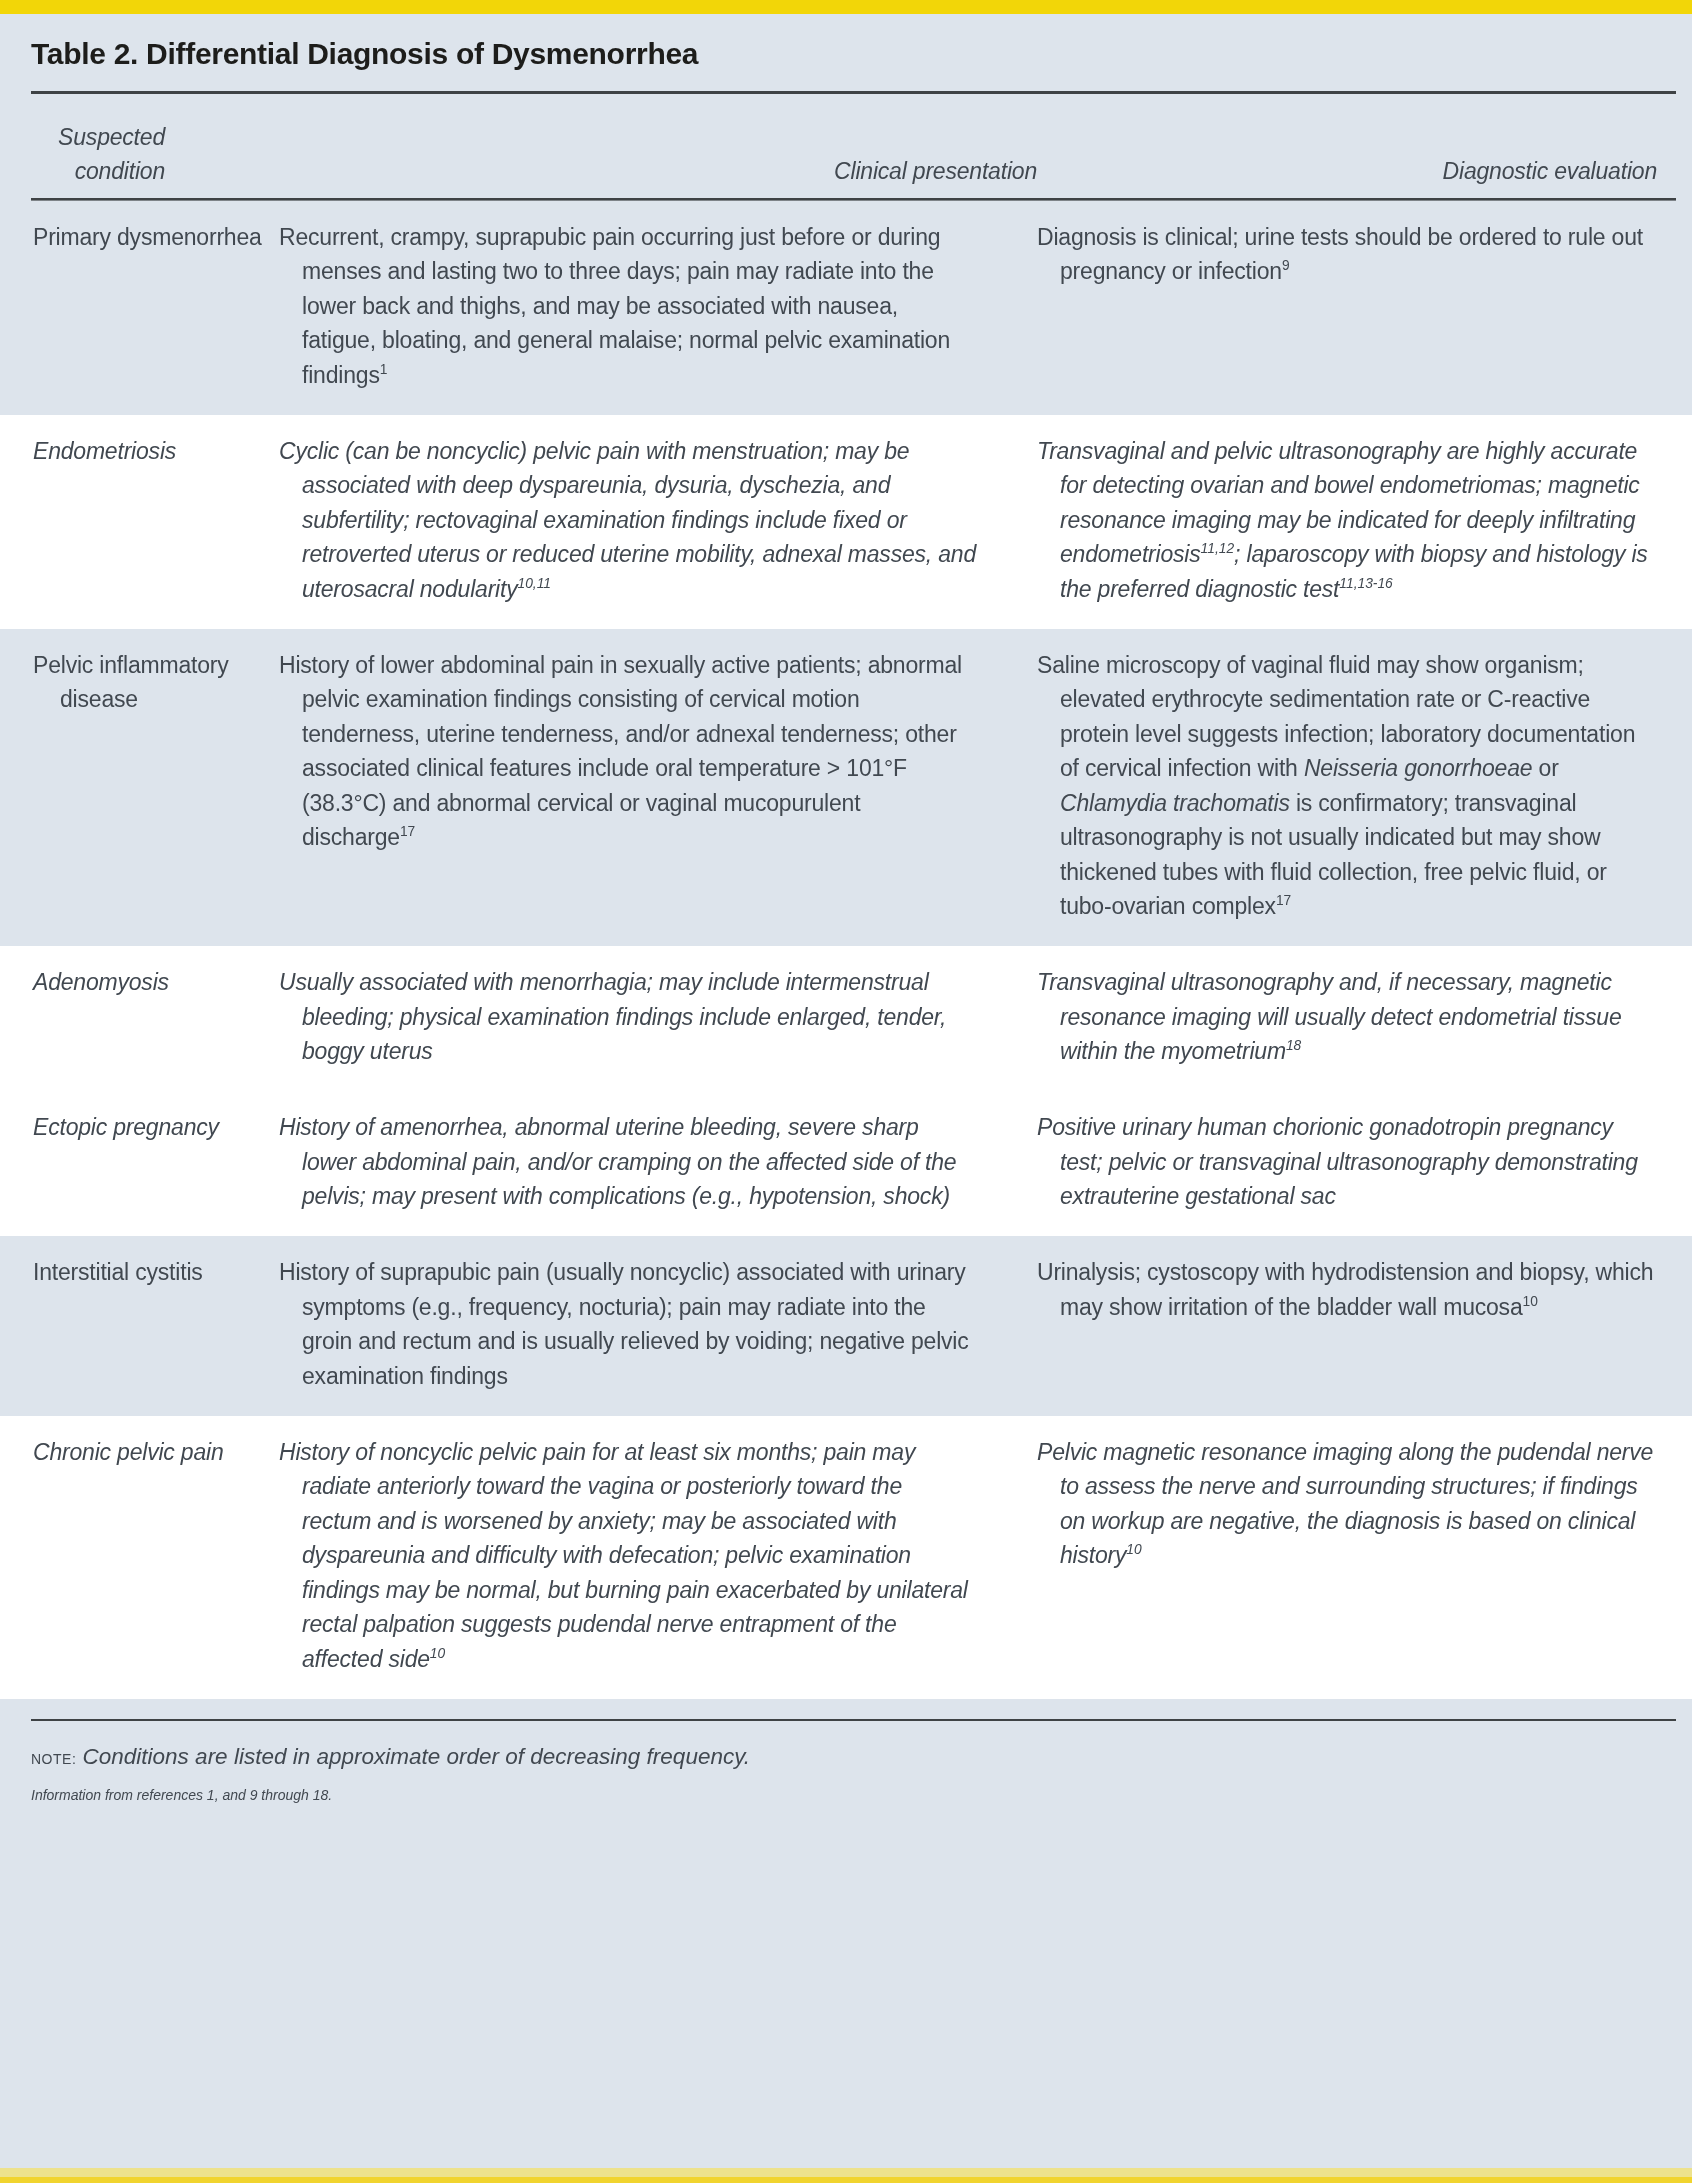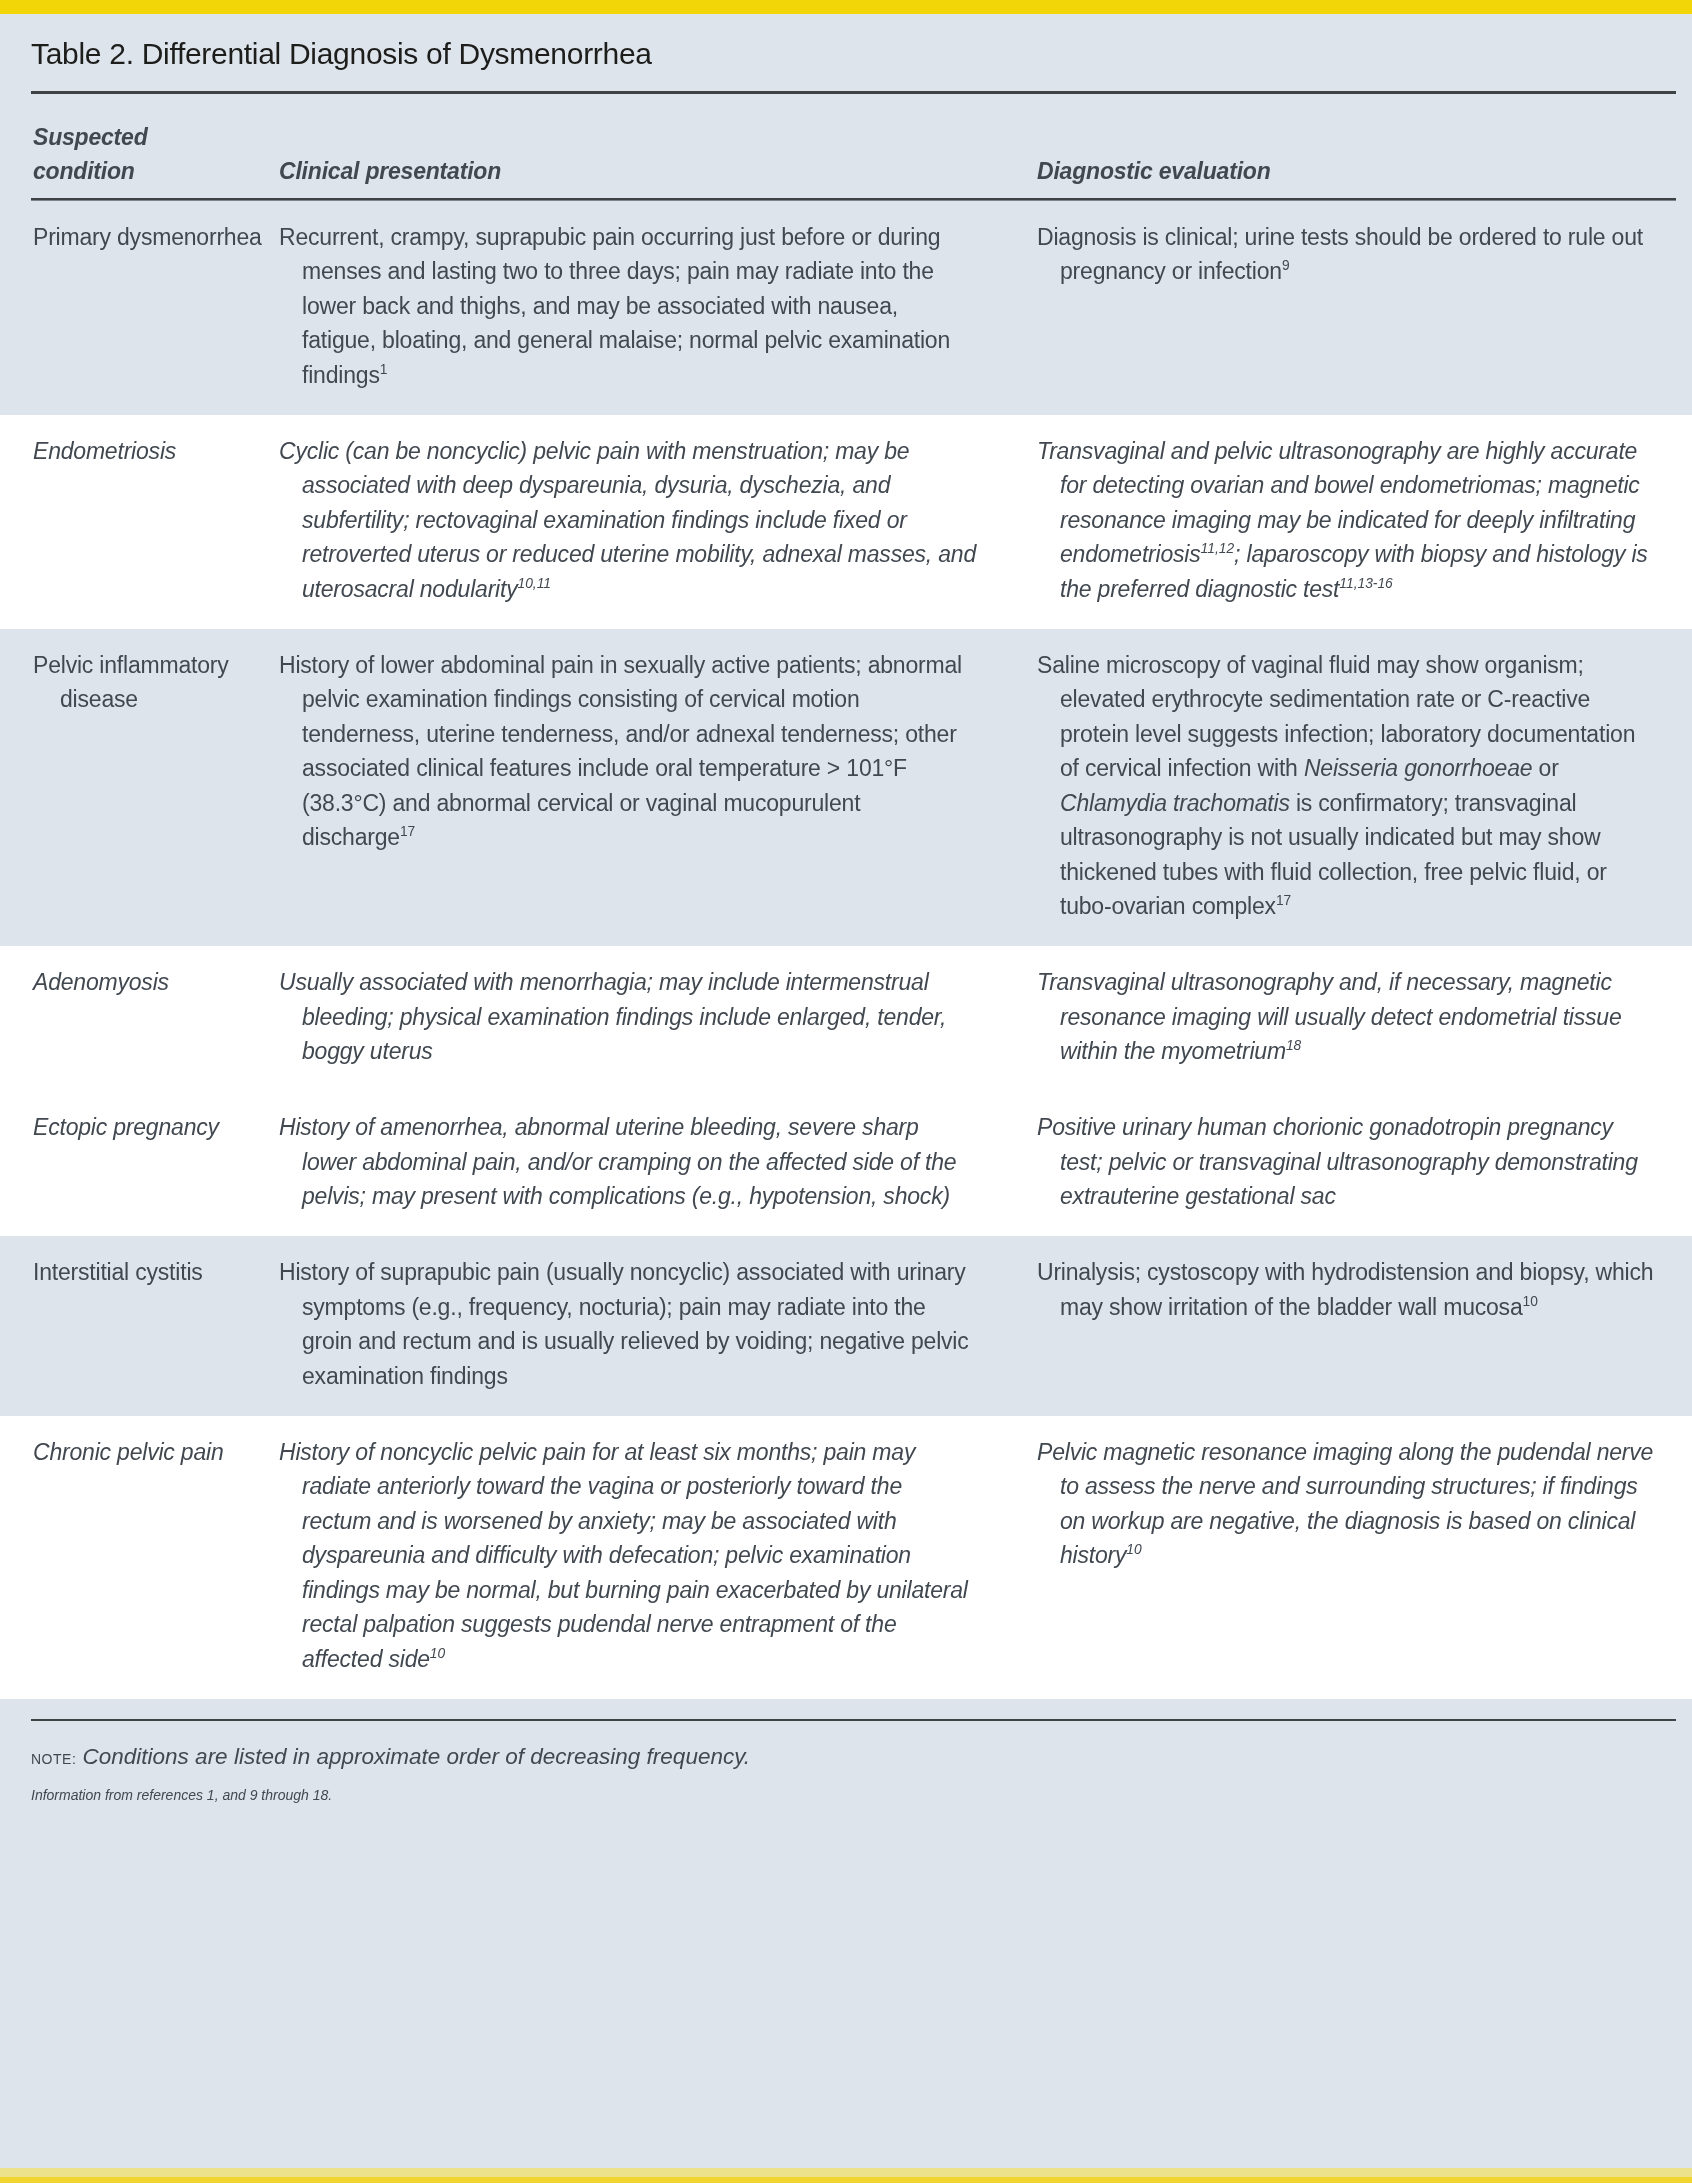--- a/index.html
+++ b/index.html
@@ -17,31 +17,31 @@
   body{
     width:1692px;height:2183px;overflow:hidden;
     background:var(--page-background);
     color:var(--text);
     font-family:"Liberation Sans", sans-serif;
     display:flex;flex-direction:column;
   }
   .top-bar{flex:none;height:14px;background:var(--top-bar-yellow);}
   .title{
     margin:23px 15.6px 0 31px;
-    font-size:30px;font-weight:normal;color:var(--title-text);
+    font-size:30px;font-weight:bold;color:var(--title-text);
     letter-spacing:-0.3px;
   }
   .rule{height:2.6px;background:var(--rule);margin:20px 15.6px 0 31px;flex:none;}
   table{
     width:100%;border-collapse:collapse;table-layout:fixed;
     font-size:23px;line-height:1.5;letter-spacing:-0.2px;
   }
   col.c1{width:279px;} col.c2{width:758px;} col.c3{width:655px;}
   thead th{
-    text-align:left;font-style:italic;font-weight:bold;
+    text-align:right;font-style:italic;font-weight:normal;
     vertical-align:bottom;font-size:23px;
     padding:26px 0 12px 0;
     background-image:linear-gradient(var(--rule),var(--rule));
     background-repeat:no-repeat;
     background-size:100% 2.6px;
     background-position:bottom left;
   }
   th.h1{padding-left:33px;padding-right:114px;
         background-size:calc(100% - 31px) 2.6px;background-position:bottom right;}
   th.h3{padding-right:35px;

